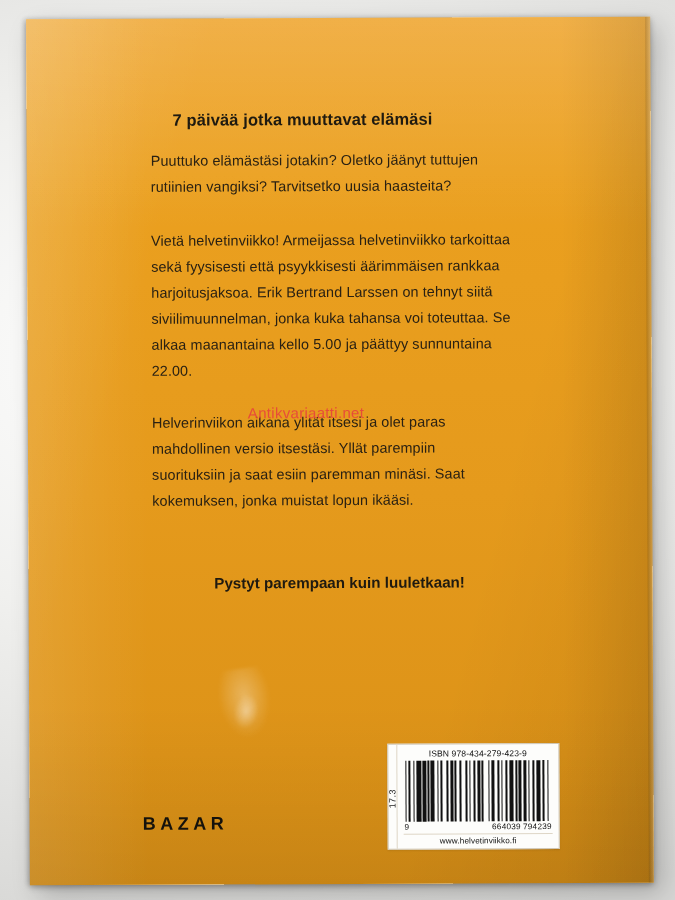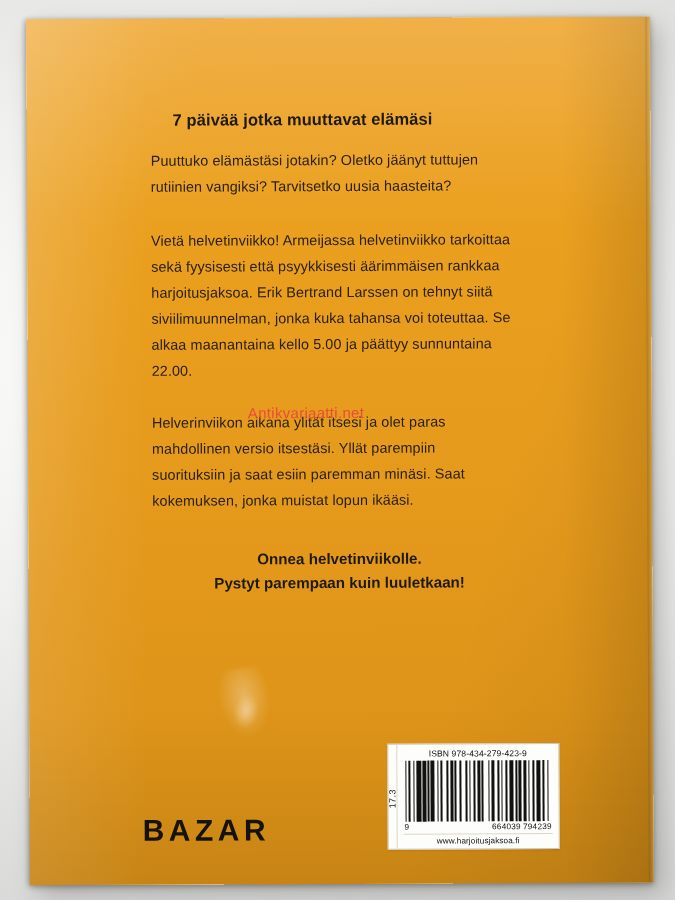--- a/index.html
+++ b/index.html
@@ -128,21 +128,21 @@
     font-family: "Liberation Sans", sans-serif;
     opacity: 0.92;
     pointer-events: none;
   }
 
   
   #logo {
     position: absolute;
     left: 113px;
     top: 795px;
-    font-size: 30px;
+    font-size: 18px;
     font-weight: bold;
     letter-spacing: 4.5px;
     color: #15120c;
     font-family: "Liberation Sans", sans-serif;
   }
 
   
   #barcode-block {
     position: absolute;
     left: 358px;
@@ -237,21 +237,21 @@
     <div class="scuff"></div>
     <div class="scuff2"></div>
     <div id="page-edge"></div>
 
     <div id="copy">
       <div class="headline">7 päivää jotka muuttavat elämäsi</div>
       <p class="para p1">Puuttuko elämästäsi jotakin? Oletko jäänyt tuttujen rutiinien vangiksi? Tarvitsetko uusia haasteita?</p>
       <p class="para p2">Vietä helvetinviikko! Armeijassa helvetinviikko tarkoittaa sekä fyysisesti että psyykkisesti äärimmäisen rankkaa harjoitusjaksoa. Erik Bertrand Larssen on tehnyt siitä siviilimuunnelman, jonka kuka tahansa voi toteuttaa. Se alkaa maanantaina kello 5.00 ja päättyy sunnuntaina 22.00.</p>
       <p class="para p3">Helverinviikon aikana ylität itsesi ja olet paras mahdollinen versio itsestäsi. Yllät parempiin suorituksiin ja saat esiin paremman minäsi. Saat kokemuksen, jonka muistat lopun ikääsi.</p>
       <p class="closing">
-        <span>Onnea helvetinviikolle.</span><br>
+        <br>
         <span>Pystyt parempaan kuin luuletkaan!</span>
       </p>
     </div>
 
     <div id="watermark">Antikvariaatti.net</div>
 
     <div id="logo">
       <span>BAZAR</span>
     </div>
 
@@ -324,18 +324,18 @@
             <i style="width: 1.6px; background: transparent;"></i>
             <i style="width: 1.6px; background: rgb(17, 17, 17);"></i>
             <i style="width: 3.2px; background: transparent;"></i>
             <i style="width: 1.6px; background: rgb(17, 17, 17);"></i>
             <i style="width: 1.6px; background: transparent;"></i>
           </div>
         <div class="digits">
           <span>9</span>
           <span>664039 794239</span>
         </div>
-        <div class="url-text">www.harjoitusjaksoa.fi</div>
+        <div class="url-text">www.helvetinviikko.fi</div>
       </div>
     </div>
 
   </div>
 </div>
 
 </body></html>

